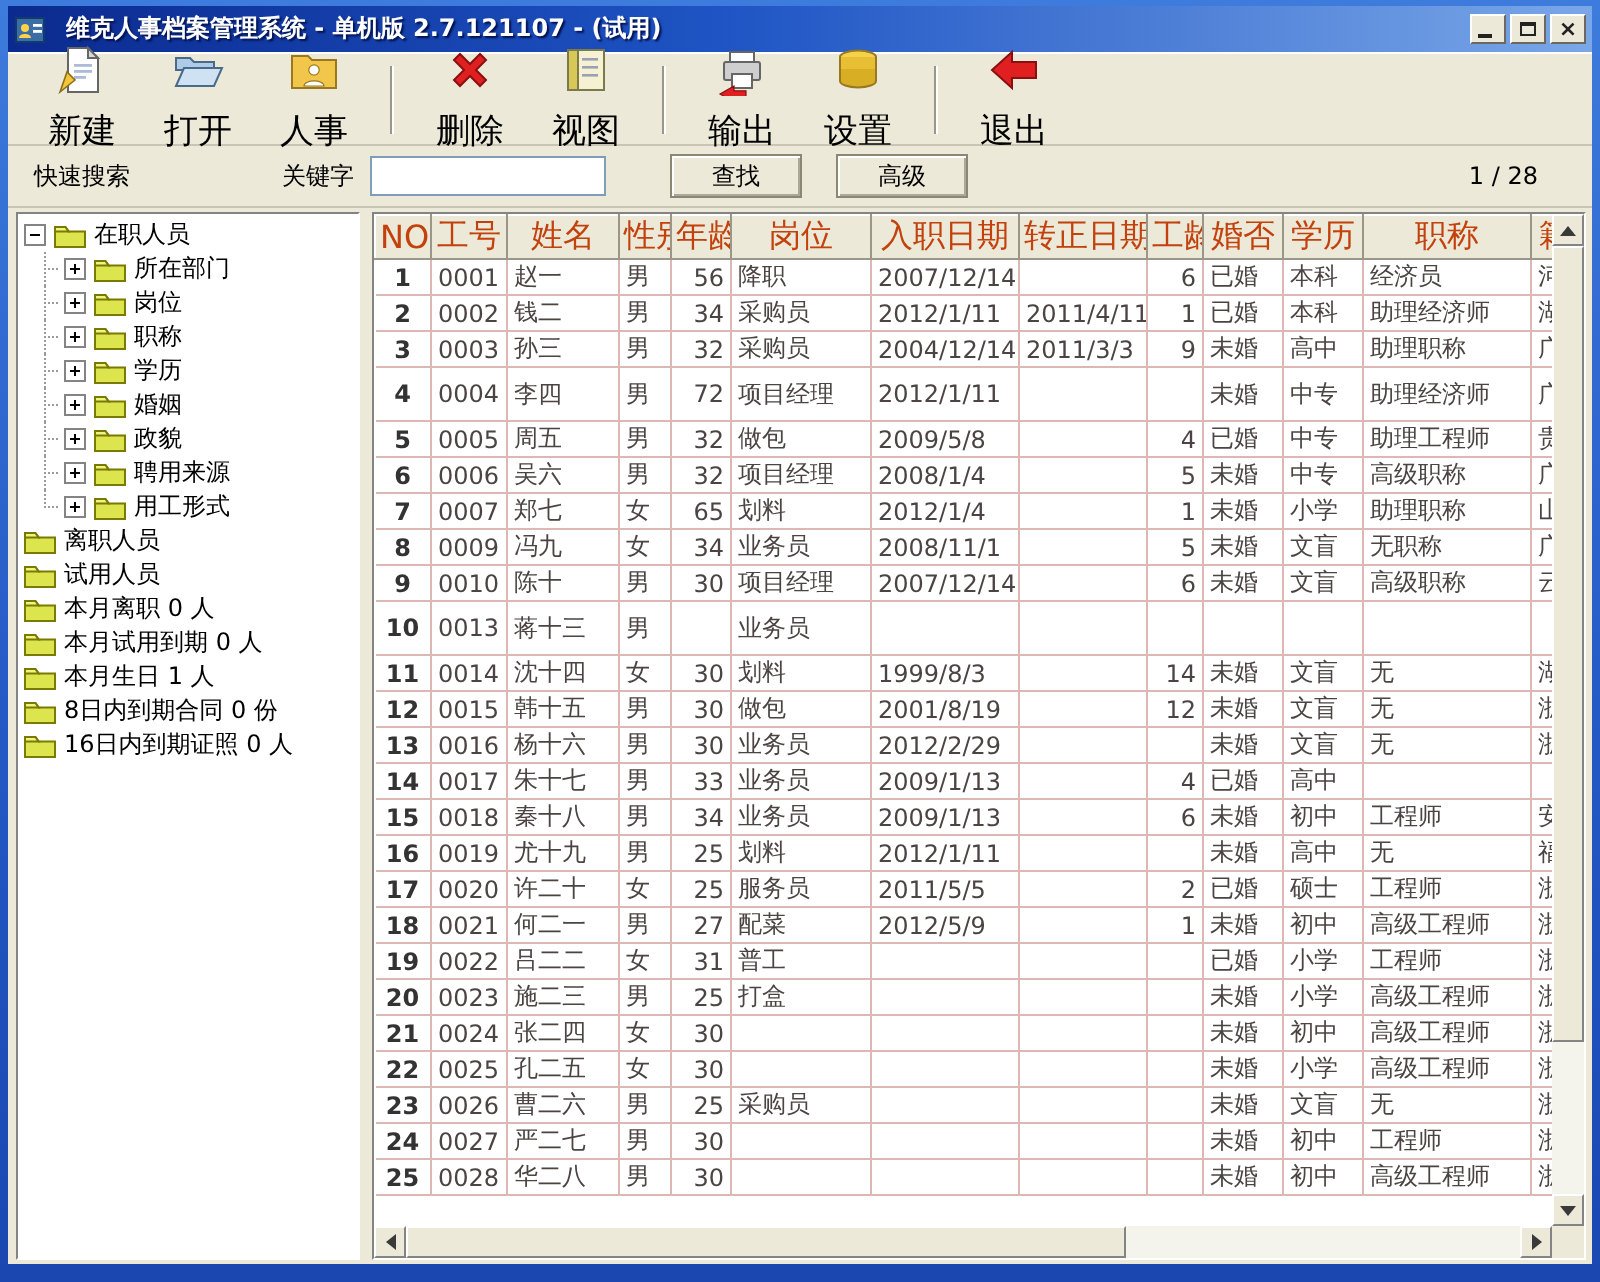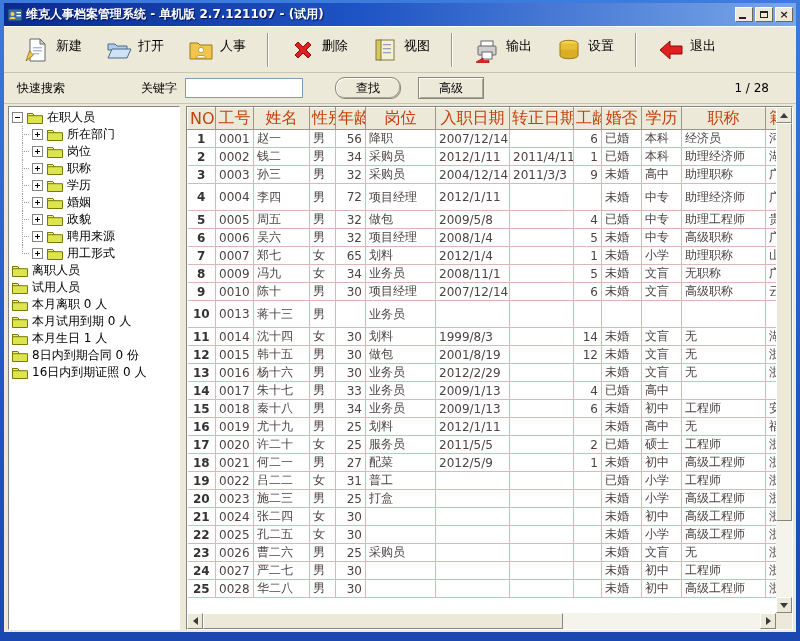--- a/index.html
+++ b/index.html
@@ -16,21 +16,21 @@
   .win-inner {
     width: 100%; height: 100%;
     background: #ece9d8;
     display: flex; flex-direction: column;
     overflow: hidden;
   }
   
   .titlebar {
     height: 23px; flex: none;
     background: linear-gradient(90deg, #0b2a8f 0%, #1e54c4 45%, #7aa7e8 100%);
-    display: flex; align-items: center; gap: 3px; padding: 0 3px;
+    display: flex; align-items: center; gap: 10px; padding: 0 3px;
   }
   .app-icon { width: 16px; height: 16px; flex: none; display: flex; }
   .title-text {
     flex: 1; color: #ffffff; font-weight: bold; font-size: 12px;
     white-space: nowrap; overflow: hidden; text-shadow: 1px 1px 1px #00114d;
   }
   .tb-btns { display: flex; gap: 2px; }
   .tb-btn {
     width: 18px; height: 15px; background: #ece9d8;
     border: 1px solid; border-color: #ffffff #6c675f #6c675f #ffffff;
@@ -46,23 +46,23 @@
     padding: 0 5px; font-size: 12px; color: #000;
     border-bottom: 1px solid #d8d4c4;
   }
   .menu-item { padding: 3px 8px; cursor: default; }
   
   .toolbar {
     height: 47px; flex: none; display: flex; align-items: center;
     padding: 0 8px; border-top: 1px solid #ffffff; border-bottom: 1px solid #c9c5b5;
   }
   .tool-btn {
-    display: flex; gap: 6px;
+    display: flex; align-items: center; gap: 6px;
     padding: 6px 11px; background: transparent; border: 1px solid transparent;
-    font-size: 13px; color: #000; font-family: inherit;
+    font-size: 17px; color: #000; font-family: inherit; flex-direction: column;
   }
   .tool-icon { width: 26px; height: 26px; flex: none; display: flex; }
   .tool-sep {
     width: 2px; height: 34px; margin: 0 9px;
     border-left: 1px solid #9a968a; border-right: 1px solid #ffffff;
   }
   
   .searchbar {
     height: 31px; flex: none; display: flex; align-items: center;
     padding: 0 13px; font-size: 12px; color: #000;
@@ -74,21 +74,21 @@
     margin-left: 8px; width: 118px; height: 20px;
     border: 1px solid #7f9db9; background: #fff; font-size: 12px; padding: 0 3px;
     font-family: inherit;
   }
   .btn {
     width: 66px; height: 22px; background: #ece9d8;
     border: 1px solid #8a8775;
     box-shadow: inset 1px 1px 0 #ffffff, inset -1px -1px 0 #aca899;
     font-size: 12px; font-family: inherit; color: #000;
   }
-  .btn-find { margin-left: 32px; border-radius: 10px; }
+  .btn-find { margin-left: 32px; }
   .btn-adv { margin-left: 17px; }
   .counter { margin-left: auto; margin-right: 14px; font-size: 12px; }
   
   .main { flex: 1; min-height: 0; display: flex; gap: 6px; padding: 2px 3px 2px 4px; }
   .tree-panel {
     width: 172px; flex: none; background: #ffffff;
     border: 1px solid; border-color: #848484 #ffffff #ffffff #848484;
     overflow: hidden; padding: 2px 0 0 3px; font-size: 12px;
   }
   .tree-row { height: 17px; display: flex; align-items: center; gap: 4px; white-space: nowrap; cursor: default; }

